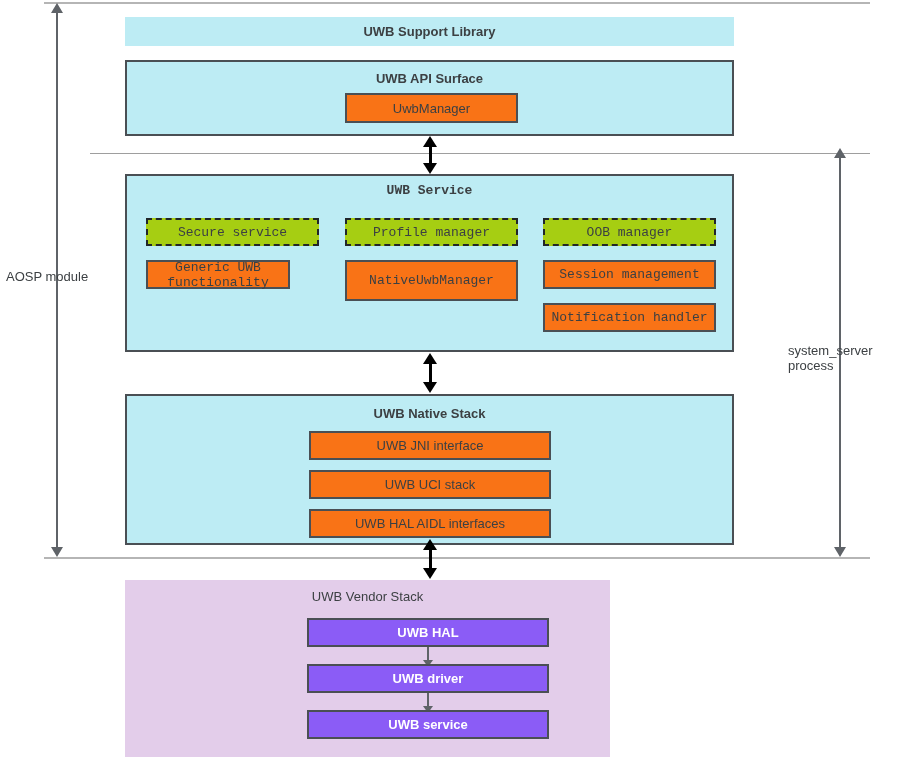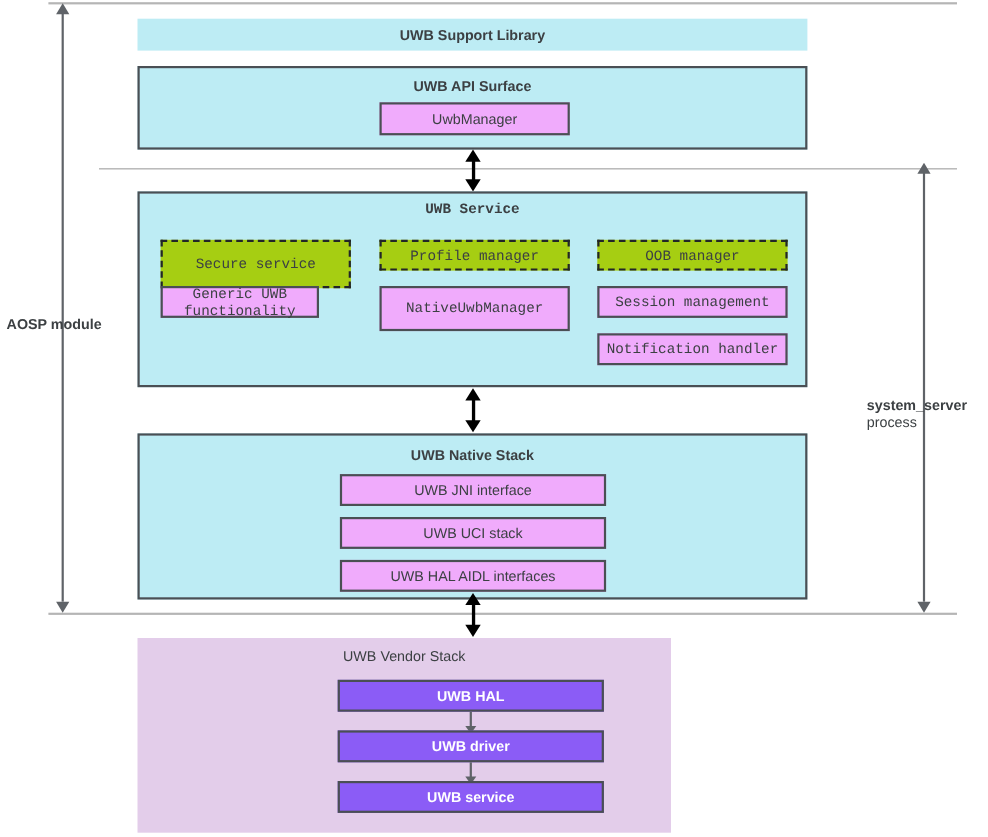--- a/index.html
+++ b/index.html
@@ -43,21 +43,21 @@
   .head-up   { border-bottom: 10px solid #5f6368; }
   .head-down { border-top: 10px solid #5f6368; }
 
   
   .side-label {
     position: absolute;
     font-size: 13px;
     line-height: 15px;
     color: #3c4043;
   }
-  .side-label .b { font-weight: bold; display: block; margin-top: 18px; }
+  .side-label .b { font-weight: normal; display: block; }
   .side-label .n { font-weight: normal; display: block; }
 
   
   .panel {
     position: absolute;
     box-sizing: border-box;
   }
   .panel-blue {
     background: #bdecf4;
     border: 2px solid #4a4f54;
@@ -89,21 +89,21 @@
     position: absolute;
     box-sizing: border-box;
     display: flex;
     align-items: center;
     justify-content: center;
     font-size: 13px;
     color: #3c4043;
     text-align: center;
   }
   .block-green {
-    background: #f0abfc;
+    background: #f97316;
     border: 2px solid #4a4f54;
   }
   .block-green-dashed {
     background: #a6ce12;
     border: 2px dashed #222628;
   }
   .block-red {
     background: #8b5cf6;
     border: 2px solid #4a4f54;
     color: #ffffff;
@@ -183,21 +183,21 @@
 
 <div class="conn" style="left:420px; top:136px; height:38px;">
   <div class="ah ah-up"></div>
   <div class="stem" style="top:5px; height:28px;"></div>
   <div class="ah ah-down"></div>
 </div>
 
 <div class="panel panel-blue" style="left:125px; top:174px; width:609px; height:178px;font-family:Liberation Mono, monospace;">
   <div class="panel-title" style="top:7px;">UWB Service</div>
 
-  <div class="block block-green-dashed" style="left:19px; top:42px; width:173px; height:44px;">Secure service</div>
+  <div class="block block-green-dashed" style="left:19px; top:42px; width:173px; height:28px;">Secure service</div>
   <div class="block block-green-dashed" style="left:218px; top:42px; width:173px; height:28px;">Profile manager</div>
   <div class="block block-green-dashed" style="left:416px; top:42px; width:173px; height:28px;">OOB manager</div>
 
   <div class="block block-green" style="left:19px; top:84px; width:144px; height:29px;">Generic UWB functionality</div>
   <div class="block block-green" style="left:218px; top:84px; width:173px; height:41px;">NativeUwbManager</div>
   <div class="block block-green" style="left:416px; top:84px; width:173px; height:29px;">Session management</div>
 
   <div class="block block-green" style="left:416px; top:127px; width:173px; height:29px;">Notification handler</div>
 </div>
 

